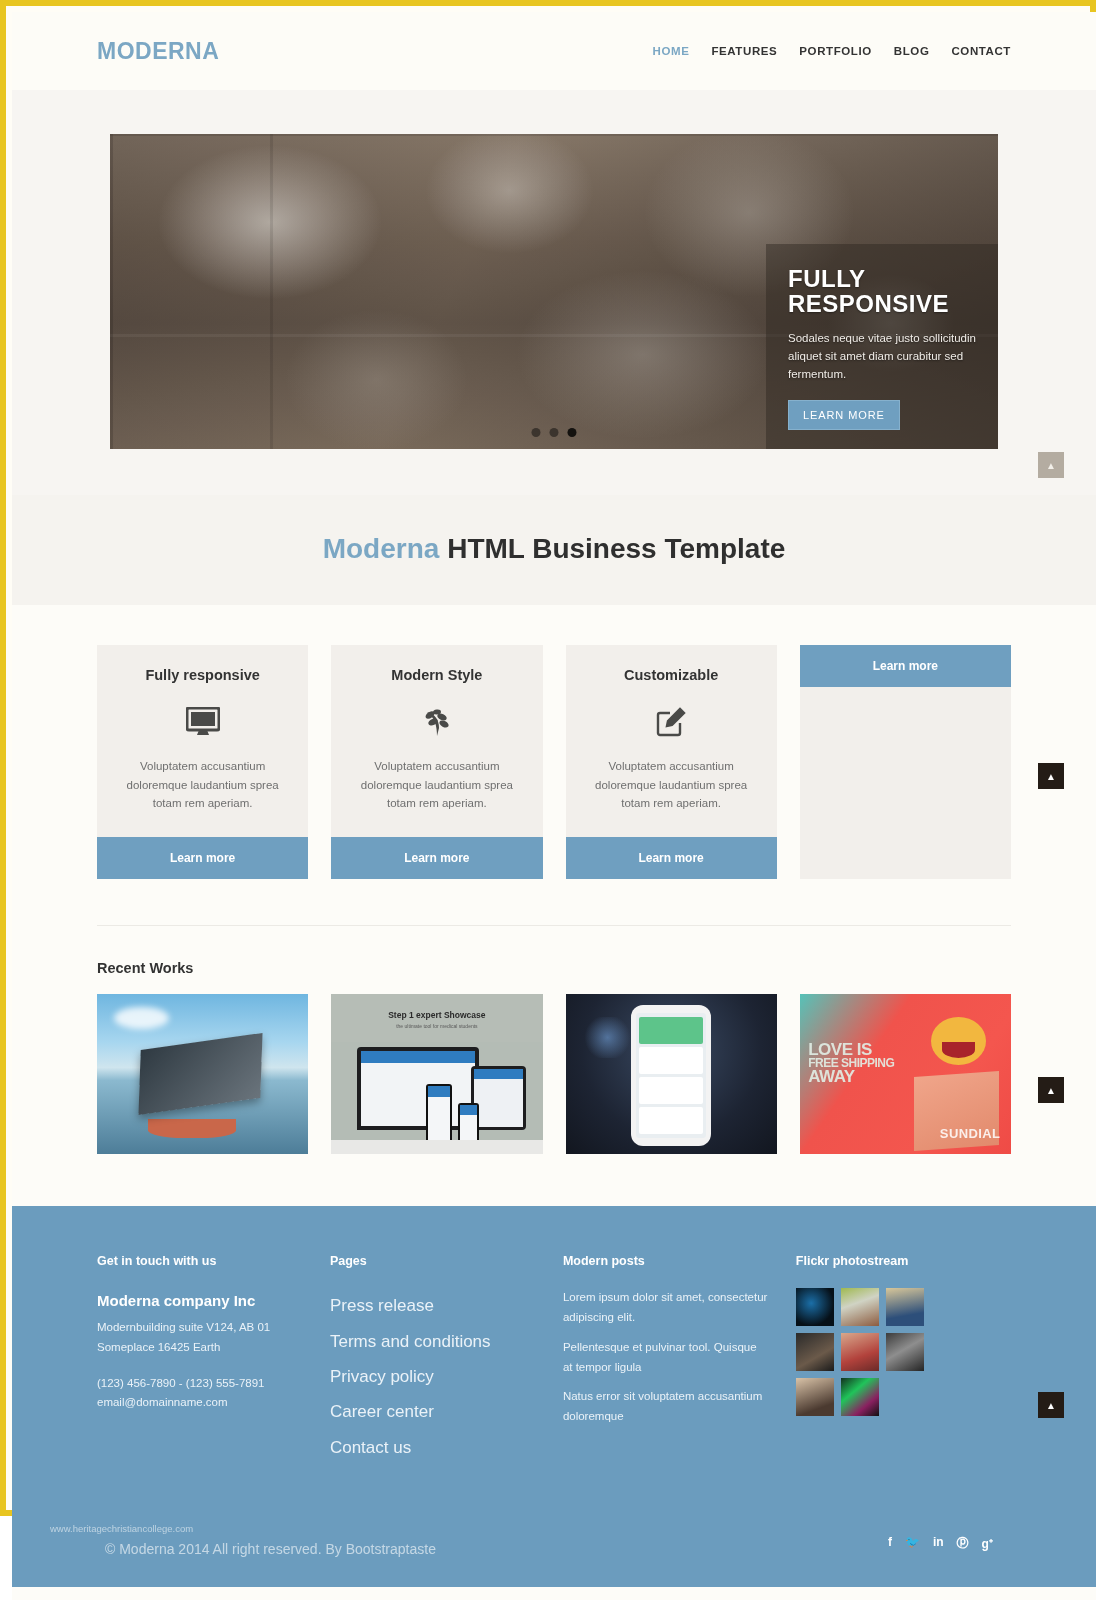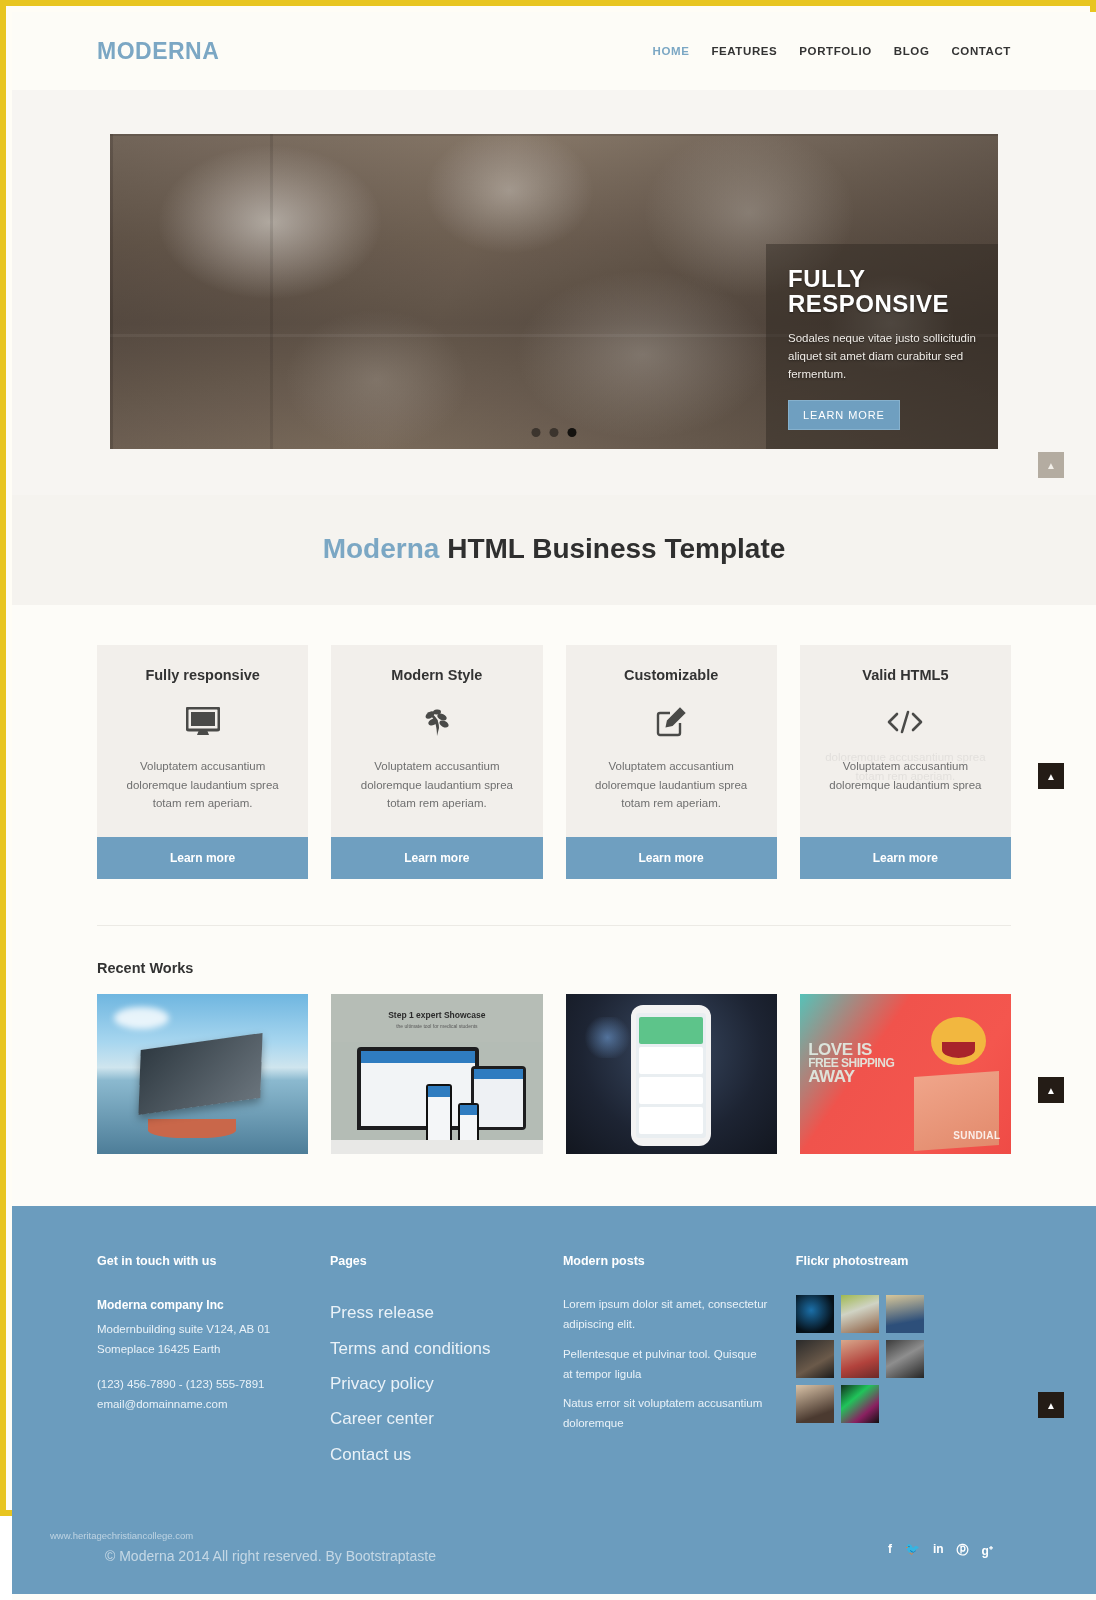--- a/index.html
+++ b/index.html
@@ -174,30 +174,30 @@
   .w4 { background:linear-gradient(125deg,#56c2b8 0%,#f0534c 35%,#f4564e 70%,#ef4b46 100%); }
   .w4 .lovetxt { position:absolute; left:4%; top:30%; font-size:17px; font-weight:bold;
     color:rgba(225,238,230,.9); line-height:.92; letter-spacing:-.5px; }
   .w4 .lovetxt .sm { font-size:12px; display:block; }
   .w4 .box { position:absolute; right:6%; bottom:4%; width:40%; height:46%;
     background:linear-gradient(160deg,#f0a58a,#e28a6c); transform:skewY(-4deg); }
   .w4 .face { position:absolute; right:12%; top:14%; width:26%; height:30%;
     background:#f2b73f; border-radius:50%; }
   .w4 .face::after { content:""; position:absolute; left:20%; top:52%; width:60%; height:34%;
     background:#a8232b; border-radius:0 0 50% 50%; }
-  .w4 .sundial { position:absolute; right:5%; bottom:8%; font-size:10px; font-weight:bold;
+  .w4 .sundial { position:absolute; right:5%; bottom:8%; font-size:13px; font-weight:bold;
     color:rgba(255,255,255,.85); letter-spacing:.4px; }
 
   
   .footer { background:#6b9cbe; padding:48px 85px 0 85px; position:relative; }
   .foot-cols { display:flex; gap:28px; }
   .fcol { flex:1; }
   .fcol.flickr { flex:1.05; }
-  .fcol h4 { color:#ffffff; font-size:12.5px; font-weight:bold; margin-bottom:27px; }
-  .fcol .strong { color:#ffffff; font-weight:bold; font-size:12px; margin-bottom:4px; }
+  .fcol h4 { color:#ffffff; font-size:12.5px; font-weight:bold; margin-bottom:20px; }
+  .fcol .strong { color:#ffffff; font-weight:bold; font-size:15px; margin-bottom:4px; }
   .fcol p { color:#eaf2f8; font-size:11.5px; line-height:1.72; }
   .fcol .gap { margin-top:16px; }
   .flinks a { display:block; color:#eaf2f8; font-size:17px; text-decoration:none;
     line-height:2.08; }
   .posts p { margin-bottom:10px; }
   .thumbs { display:flex; flex-wrap:wrap; gap:7px; width:170px; }
   .thumb { width:38px; height:38px; cursor:pointer; }
   .t1{background:radial-gradient(circle at 40% 40%,#1b6fa8,#061018 70%);}
   .t2{background:linear-gradient(160deg,#9fb94f,#d0d3c4 40%,#8c5b3f);}
   .t3{background:linear-gradient(170deg,#d8c79a,#2d4f7a 70%);}
@@ -309,32 +309,20 @@
                   <path d="M12 20 L13 15 L25 3 L29 7 L17 19 Z" fill="currentColor" stroke="none"></path>
                   <path d="M12 20 L13 15 L25 3 L29 7 L17 19 Z"></path>
                 </svg>
           </div>
           <p>Voluptatem accusantium doloremque laudantium sprea totam rem aperiam.</p>
         </div>
         <div class="card-btn">Learn more</div>
       </div>
 
       <div class="card">
-        <div class="card-body">
-          <h3>Valid HTML5</h3>
-          <div class="card-icon">
-            <svg width="38" height="26" viewBox="0 0 38 26" fill="none" stroke="currentColor" stroke-width="2.6" stroke-linecap="round" stroke-linejoin="round">
-                  <polyline points="11,5 3,13 11,21"></polyline>
-                  <polyline points="27,5 35,13 27,21"></polyline>
-                  <line x1="22" y1="3" x2="16" y2="23"></line>
-                </svg>
-          </div>
-          <p>Voluptatem accusantium doloremque laudantium sprea</p>
-          <p class="ghost">doloremque accusantium sprea totam rem aperiam.</p>
-        </div>
         <div class="card-btn">Learn more</div>
       </div>
 
     </div>
 
     <div class="divider"></div>
 
     <div class="works-title">Recent Works</div>
 
     <div class="works">

